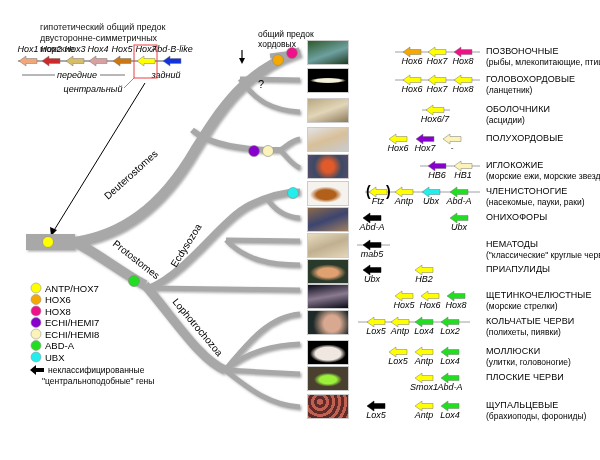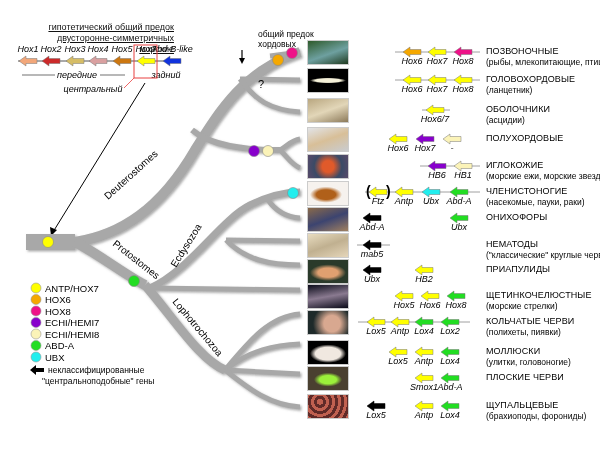--- a/index.html
+++ b/index.html
@@ -8,21 +8,21 @@
   .abs { position:absolute; }
   svg text { font-family:"Liberation Sans", sans-serif; }
   .gene { font-style:italic; font-size:9px; }
   .title { font-size:9px; font-weight:normal; letter-spacing:0.1px; }
   .sub { font-size:8.5px; }
   .thumb { position:absolute; left:307px; width:42px; height:25px; border:1px solid #ccc; box-sizing:border-box; }
 </style>
 </head>
 <body>
 
-<div class="abs" style="left:24px;top:22px;width:150px;text-align:right;font-size:9px;line-height:11px;text-decoration:underline;">
+<div class="abs" style="left:40px;top:22px;width:150px;text-align:left;font-size:9px;line-height:11px;">
   <div>гипотетический общий предок</div>
   <div>двусторонне-симметричных морские</div>
 </div>
 
 <svg class="abs" style="left:0;top:0" width="600" height="460">
   <defs>
     <filter id="shadow" x="-10%" y="-10%" width="130%" height="130%">
       <feDropShadow dx="1.5" dy="1.5" stdDeviation="1.2" flood-color="#666" flood-opacity="0.55"></feDropShadow>
     </filter>
   </defs>

